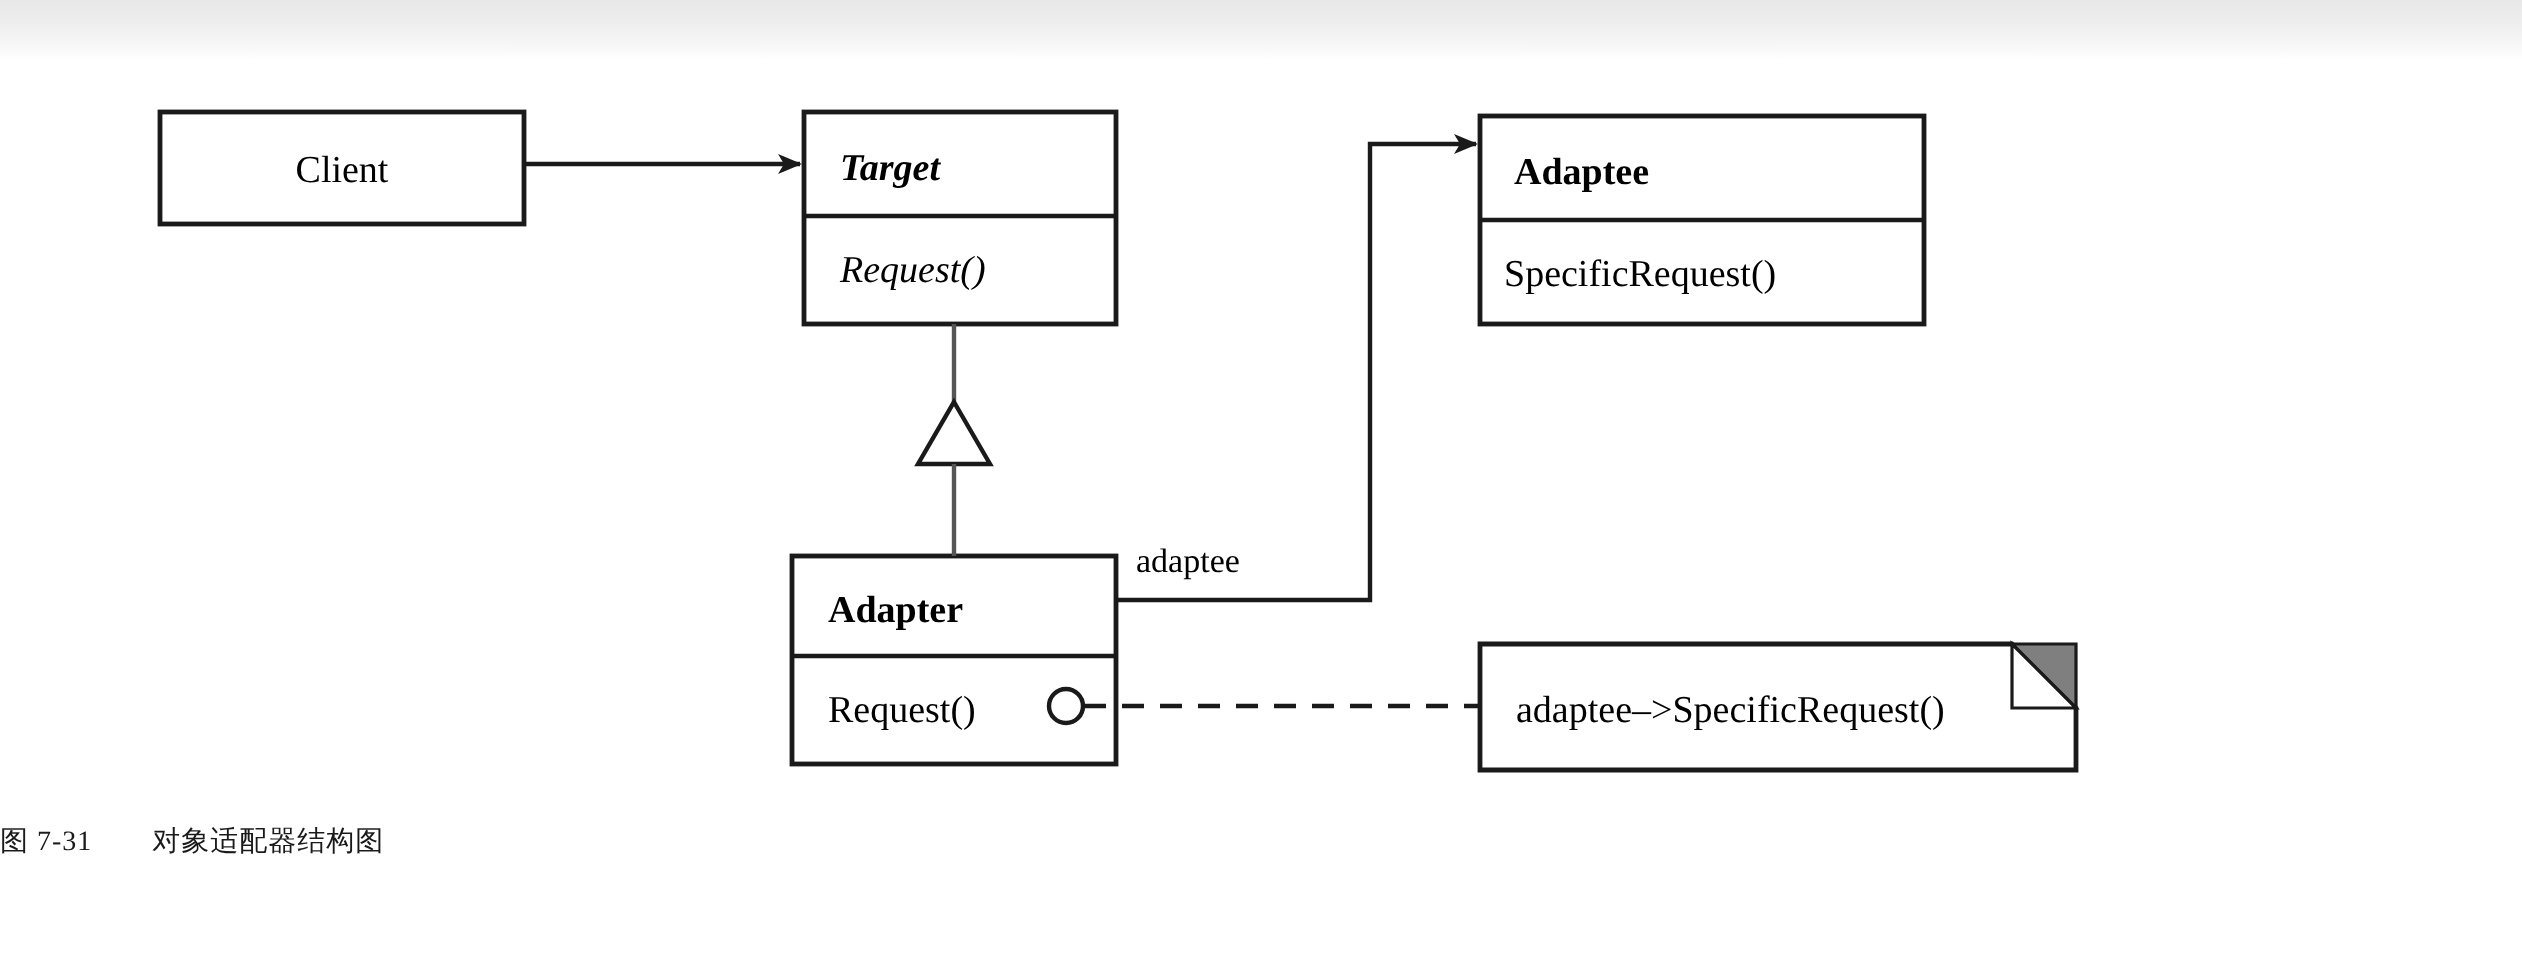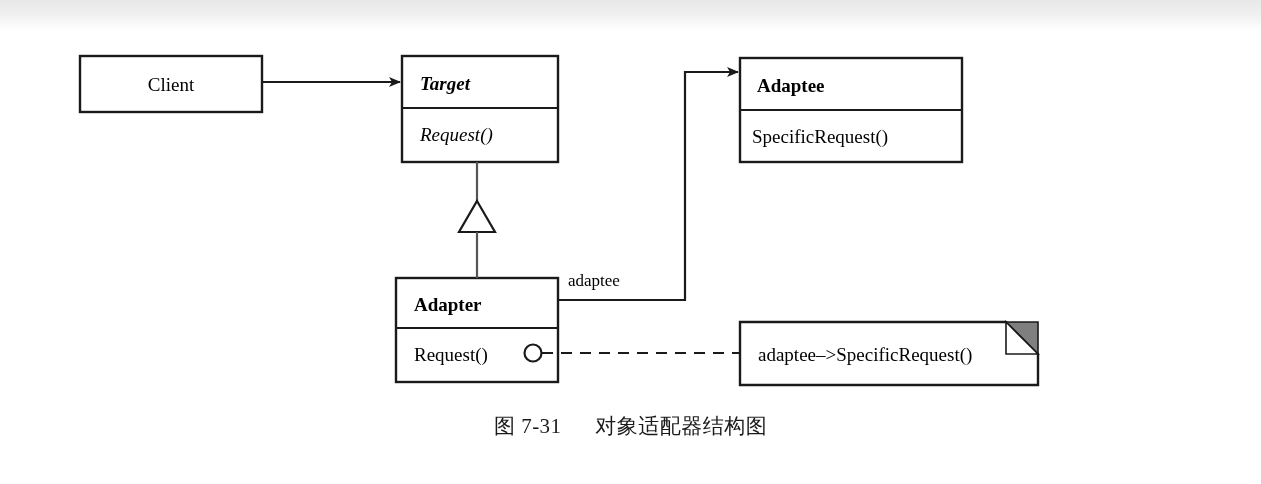--- a/index.html
+++ b/index.html
@@ -8,22 +8,22 @@
   #scan-band{position:absolute;left:0;top:0;width:1261px;height:30px;
        background:linear-gradient(to bottom,#e8e8e8 0%,#eeeeee 40%,#f7f7f7 75%,#ffffff 100%);}
   #diagram{position:absolute;left:0;top:0;}
   .cls-name{font-weight:bold;font-size:19px;}
   .cls-name-abs{font-style:italic;font-weight:bold;font-size:19px;}
   .cls-op{font-size:19px;}
   .cls-op-abs{font-style:italic;font-size:19px;}
   .plain{font-size:19px;}
   .assoc-label{font-size:17px;}
   .note-text{font-size:19px;}
-  .caption{position:absolute;left:0;top:412px;width:1261px;text-align:center;
-      font-size:21px;color:#1a1a1a;letter-spacing:0.5px;}
+  .caption{position:absolute;left:0;top:412px;width:1261px;text-align:left;
+      font-size:14px;color:#1a1a1a;letter-spacing:0.5px;}
   .caption .gap{display:inline-block;width:22px;}
 </style>
 </head>
 <body>
 
 <div id="scan-band"></div>
 
 <svg id="diagram" width="1261" height="484" viewBox="0 0 1261 484">
 
   <defs>

